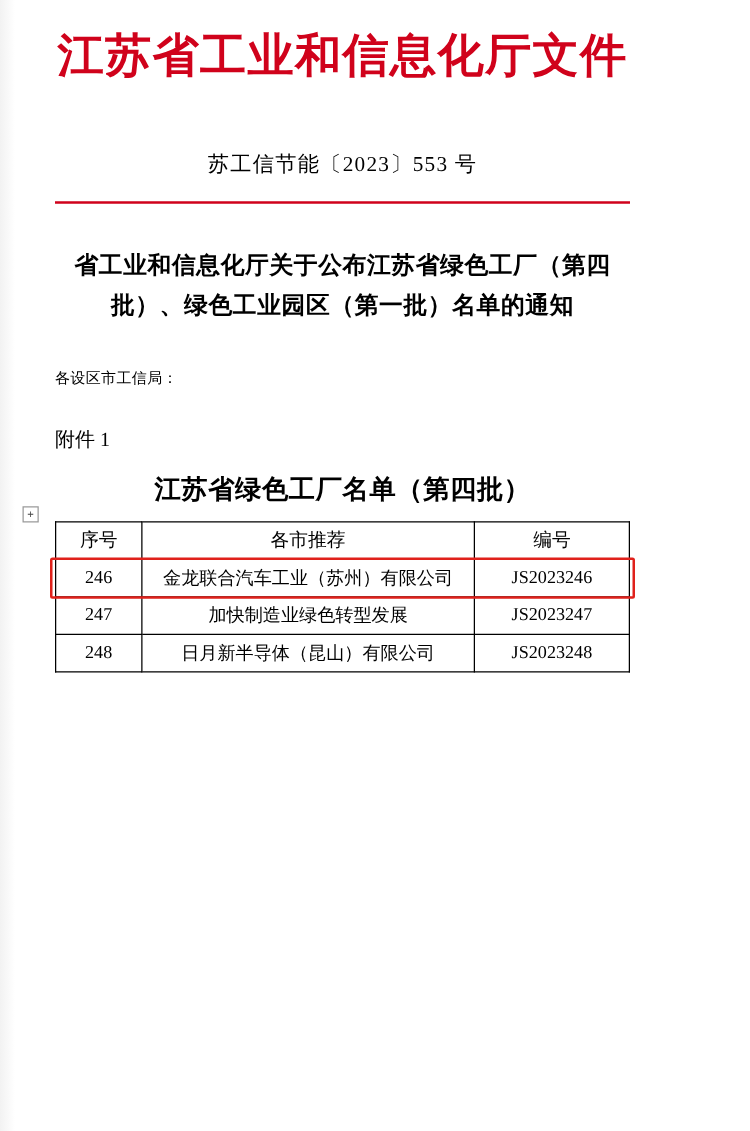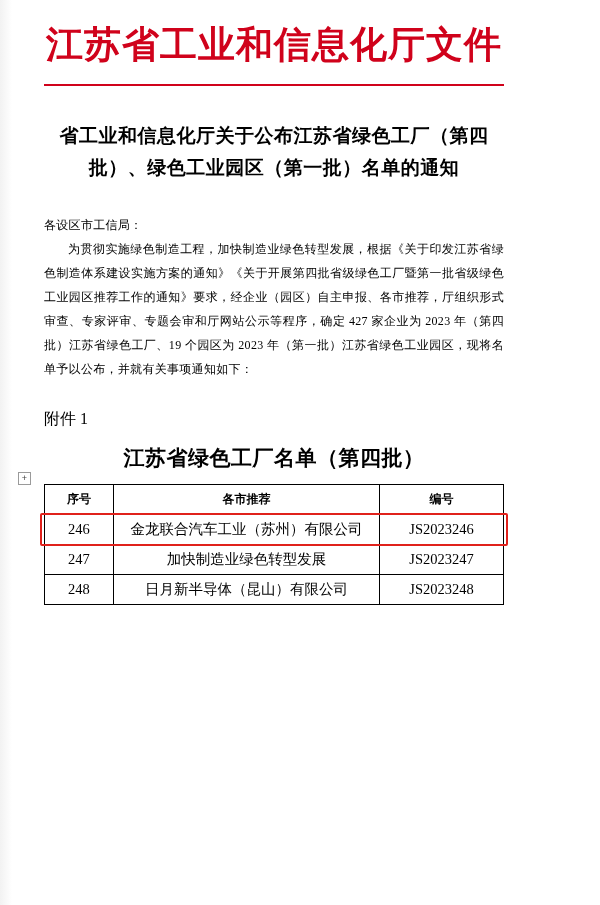--- a/index.html
+++ b/index.html
@@ -109,22 +109,22 @@
   }
   table.list th, table.list td {
     border: 1px solid #000000;
     text-align: center;
     height: 29px;
     padding: 0 4px;
     font-weight: normal;
   }
   table.list thead th {
     font-family: "DejaVu Serif", "Liberation Serif", serif;
-    font-weight: bold;
-    font-size: 12px;
+    font-weight: normal;
+    font-size: 15px;
   }
   .col-idx { width: 15%; }
   .col-name { width: 58%; }
   .col-code { width: 27%; }
 
   
   .highlight-box {
     position: absolute;
     border: 2px solid #e0211b;
     border-radius: 2px;
@@ -166,28 +166,28 @@
 <body>
 
 <div class="page">
 
   <div class="page-edge"></div>
 
   <div class="masthead">
     <div class="masthead-title">江苏省工业和信息化厅文件</div>
   </div>
 
+  <div class="docnum">苏工信节能〔2023〕553 号</div>
 
   <div class="red-rule"></div>
 
   <div class="doc-title">省工业和信息化厅关于公布江苏省绿色工厂（第四批）、绿色工业园区（第一批）名单的通知</div>
 
   <div class="body-text">
     <p>各设区市工信局：</p>
-    <p class="indent2">为贯彻实施绿色制造工程，加快制造业绿色转型发展，根据《关于印发江苏省绿色制造体系建设实施方案的通知》《关于开展第四批省级绿色工厂暨第一批省级绿色工业园区推荐工作的通知》要求，经企业（园区）自主申报、各市推荐，厅组织形式审查、专家评审、专题会审和厅网站公示等程序，确定 427 家企业为 2023 年（第四批）江苏省绿色工厂、19 个园区为 2023 年（第一批）江苏省绿色工业园区，现将名单予以公布，并就有关事项通知如下：</p>
   </div>
 
   <div class="attach-label">附件 1</div>
 
   <div class="table-title">江苏省绿色工厂名单（第四批）</div>
 
   <div class="table-wrap">
 
     <div class="table-handle">+</div>
 

